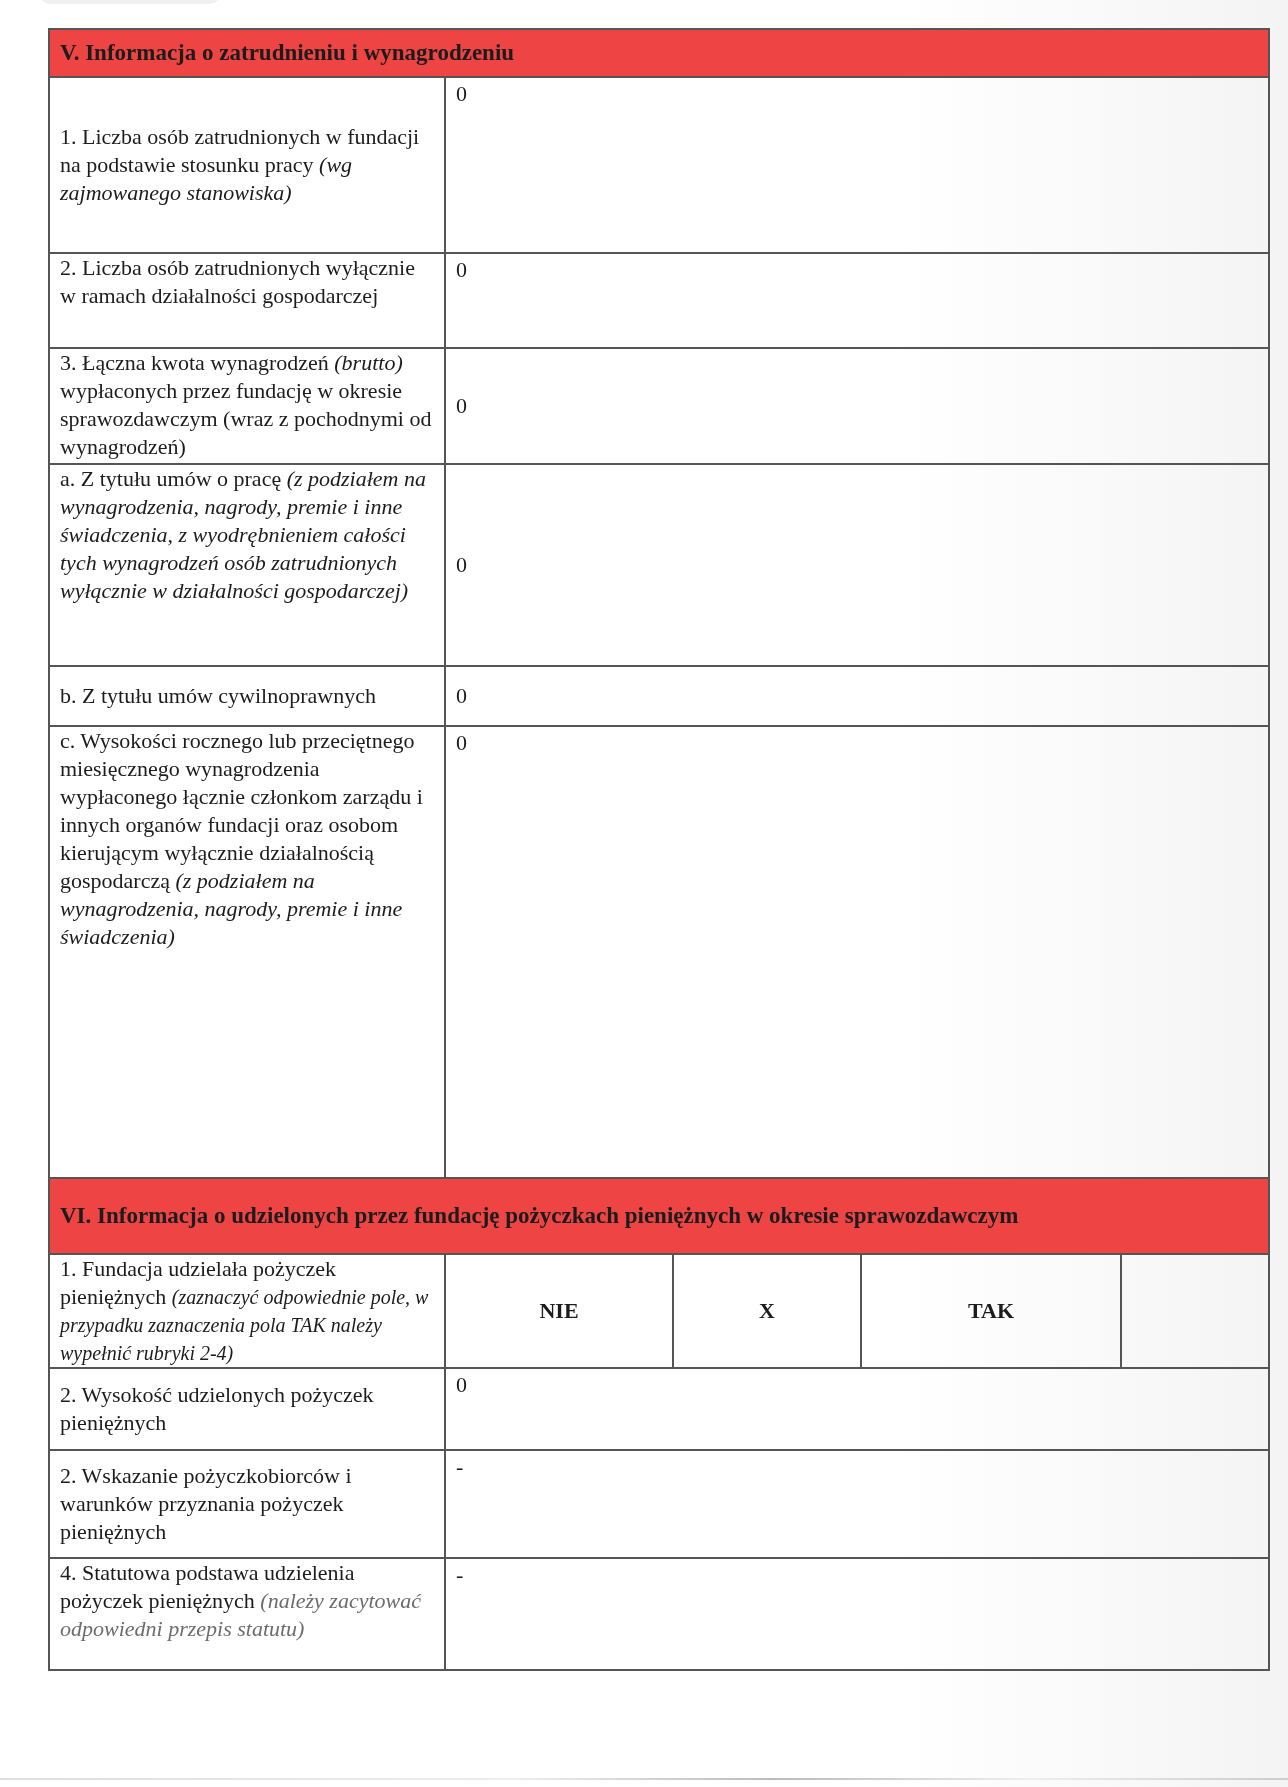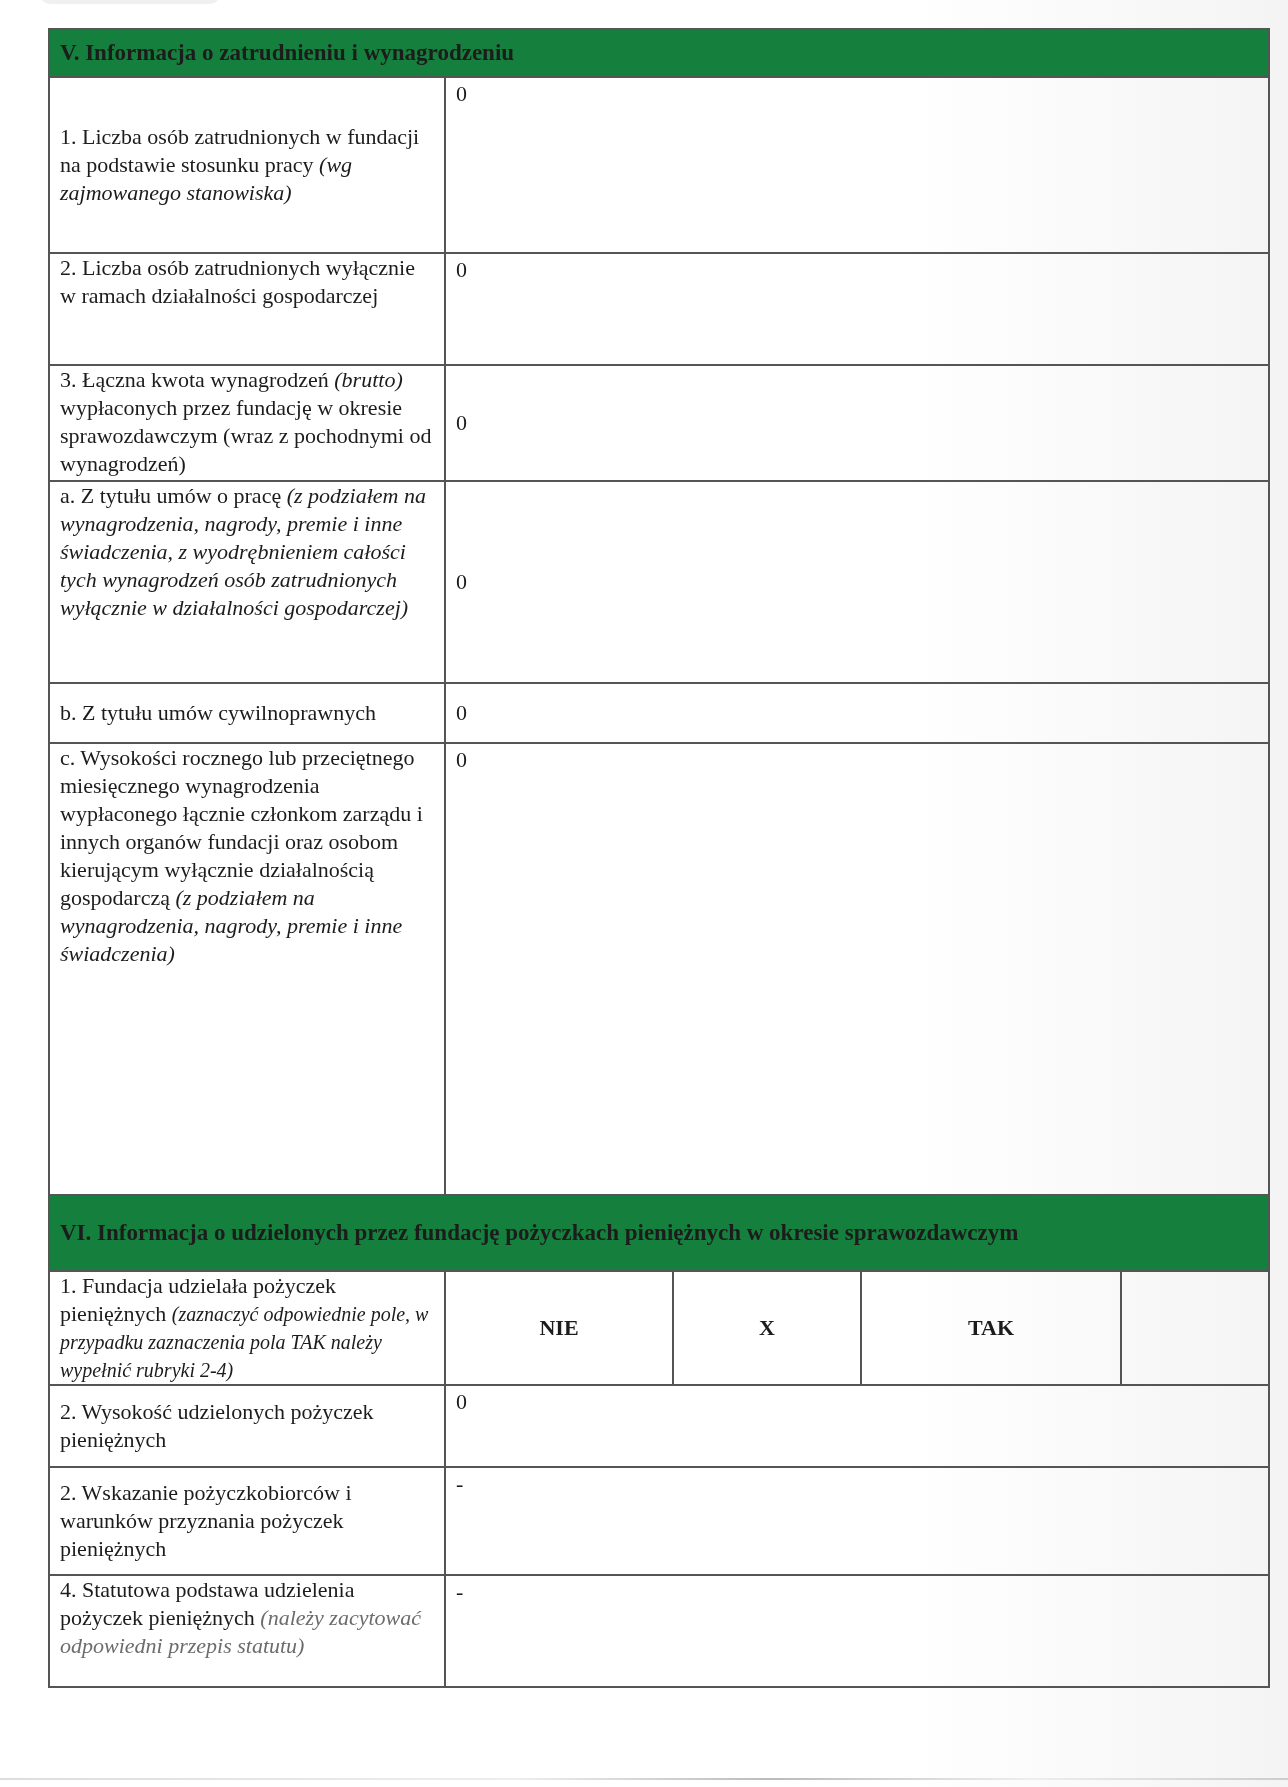--- a/index.html
+++ b/index.html
@@ -18,21 +18,21 @@
       border-collapse: collapse; width: 1220px; table-layout: fixed;
     }
     table.form td {
       border: 2px solid #555;
       vertical-align: top;
       padding: 0 10px;
       font-size: 22px;
       line-height: 28px;
     }
     .hdr {
-      background: #15803d;
+      background: #ef4444;
       font-weight: bold;
       font-size: 23px !important;
       height: 46px;
       vertical-align: middle !important;
     }
     .hdr2 { height: 74px; }
     .val { padding-top: 2px !important; }
     .vcenter { vertical-align: middle !important; }
     i { font-style: italic; }
     .gray { color: #6c6c6c; }
@@ -57,21 +57,21 @@
         <tr>
       <td colspan="2" class="hdr">V. Informacja o zatrudnieniu i wynagrodzeniu</td>
     </tr>
     <tr style="height:176px">
       <td class="vcenter">
         <span>1. Liczba osób zatrudnionych w fundacji na podstawie stosunku pracy</span>
         <i>(wg zajmowanego stanowiska)</i>
       </td>
       <td class="val">0</td>
     </tr>
-    <tr style="height:112px">
+    <tr style="height:95px">
       <td>
         <span>2. Liczba osób zatrudnionych wyłącznie w ramach działalności gospodarczej</span>
       </td>
       <td class="val">0</td>
     </tr>
     <tr style="height:116px">
       <td>
         <span>3. Łączna kwota wynagrodzeń</span>
         <i>(brutto)</i>
         <span>wypłaconych przez fundację w okresie sprawozdawczym (wraz z pochodnymi od wynagrodzeń)</span>

